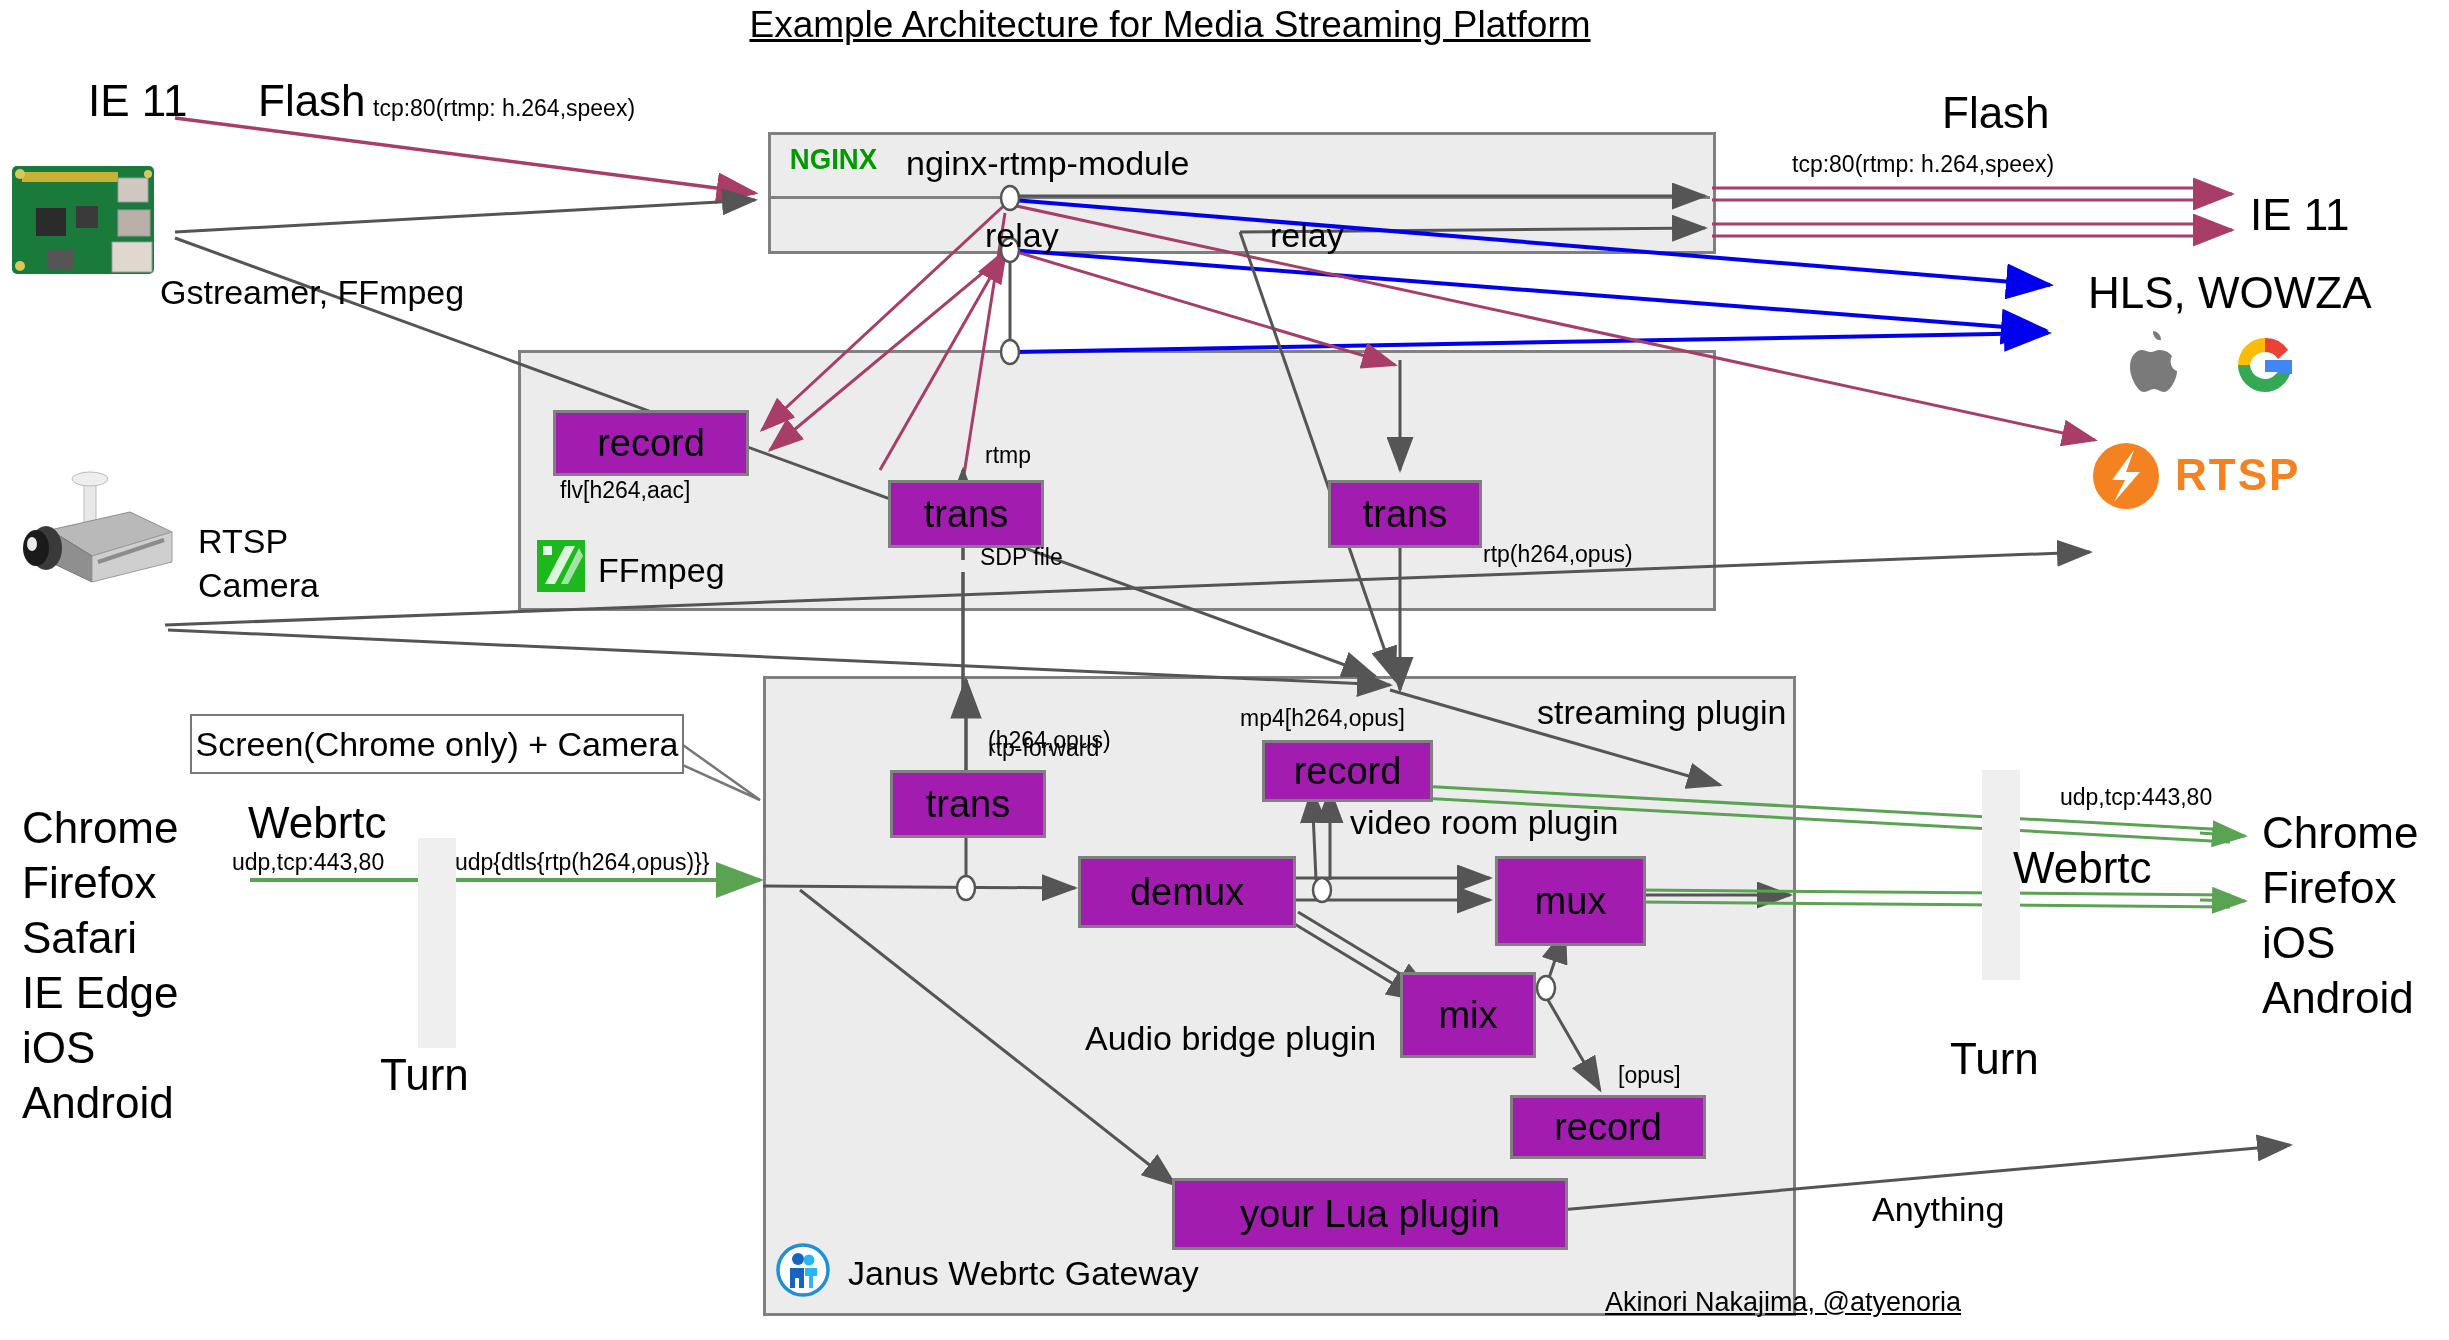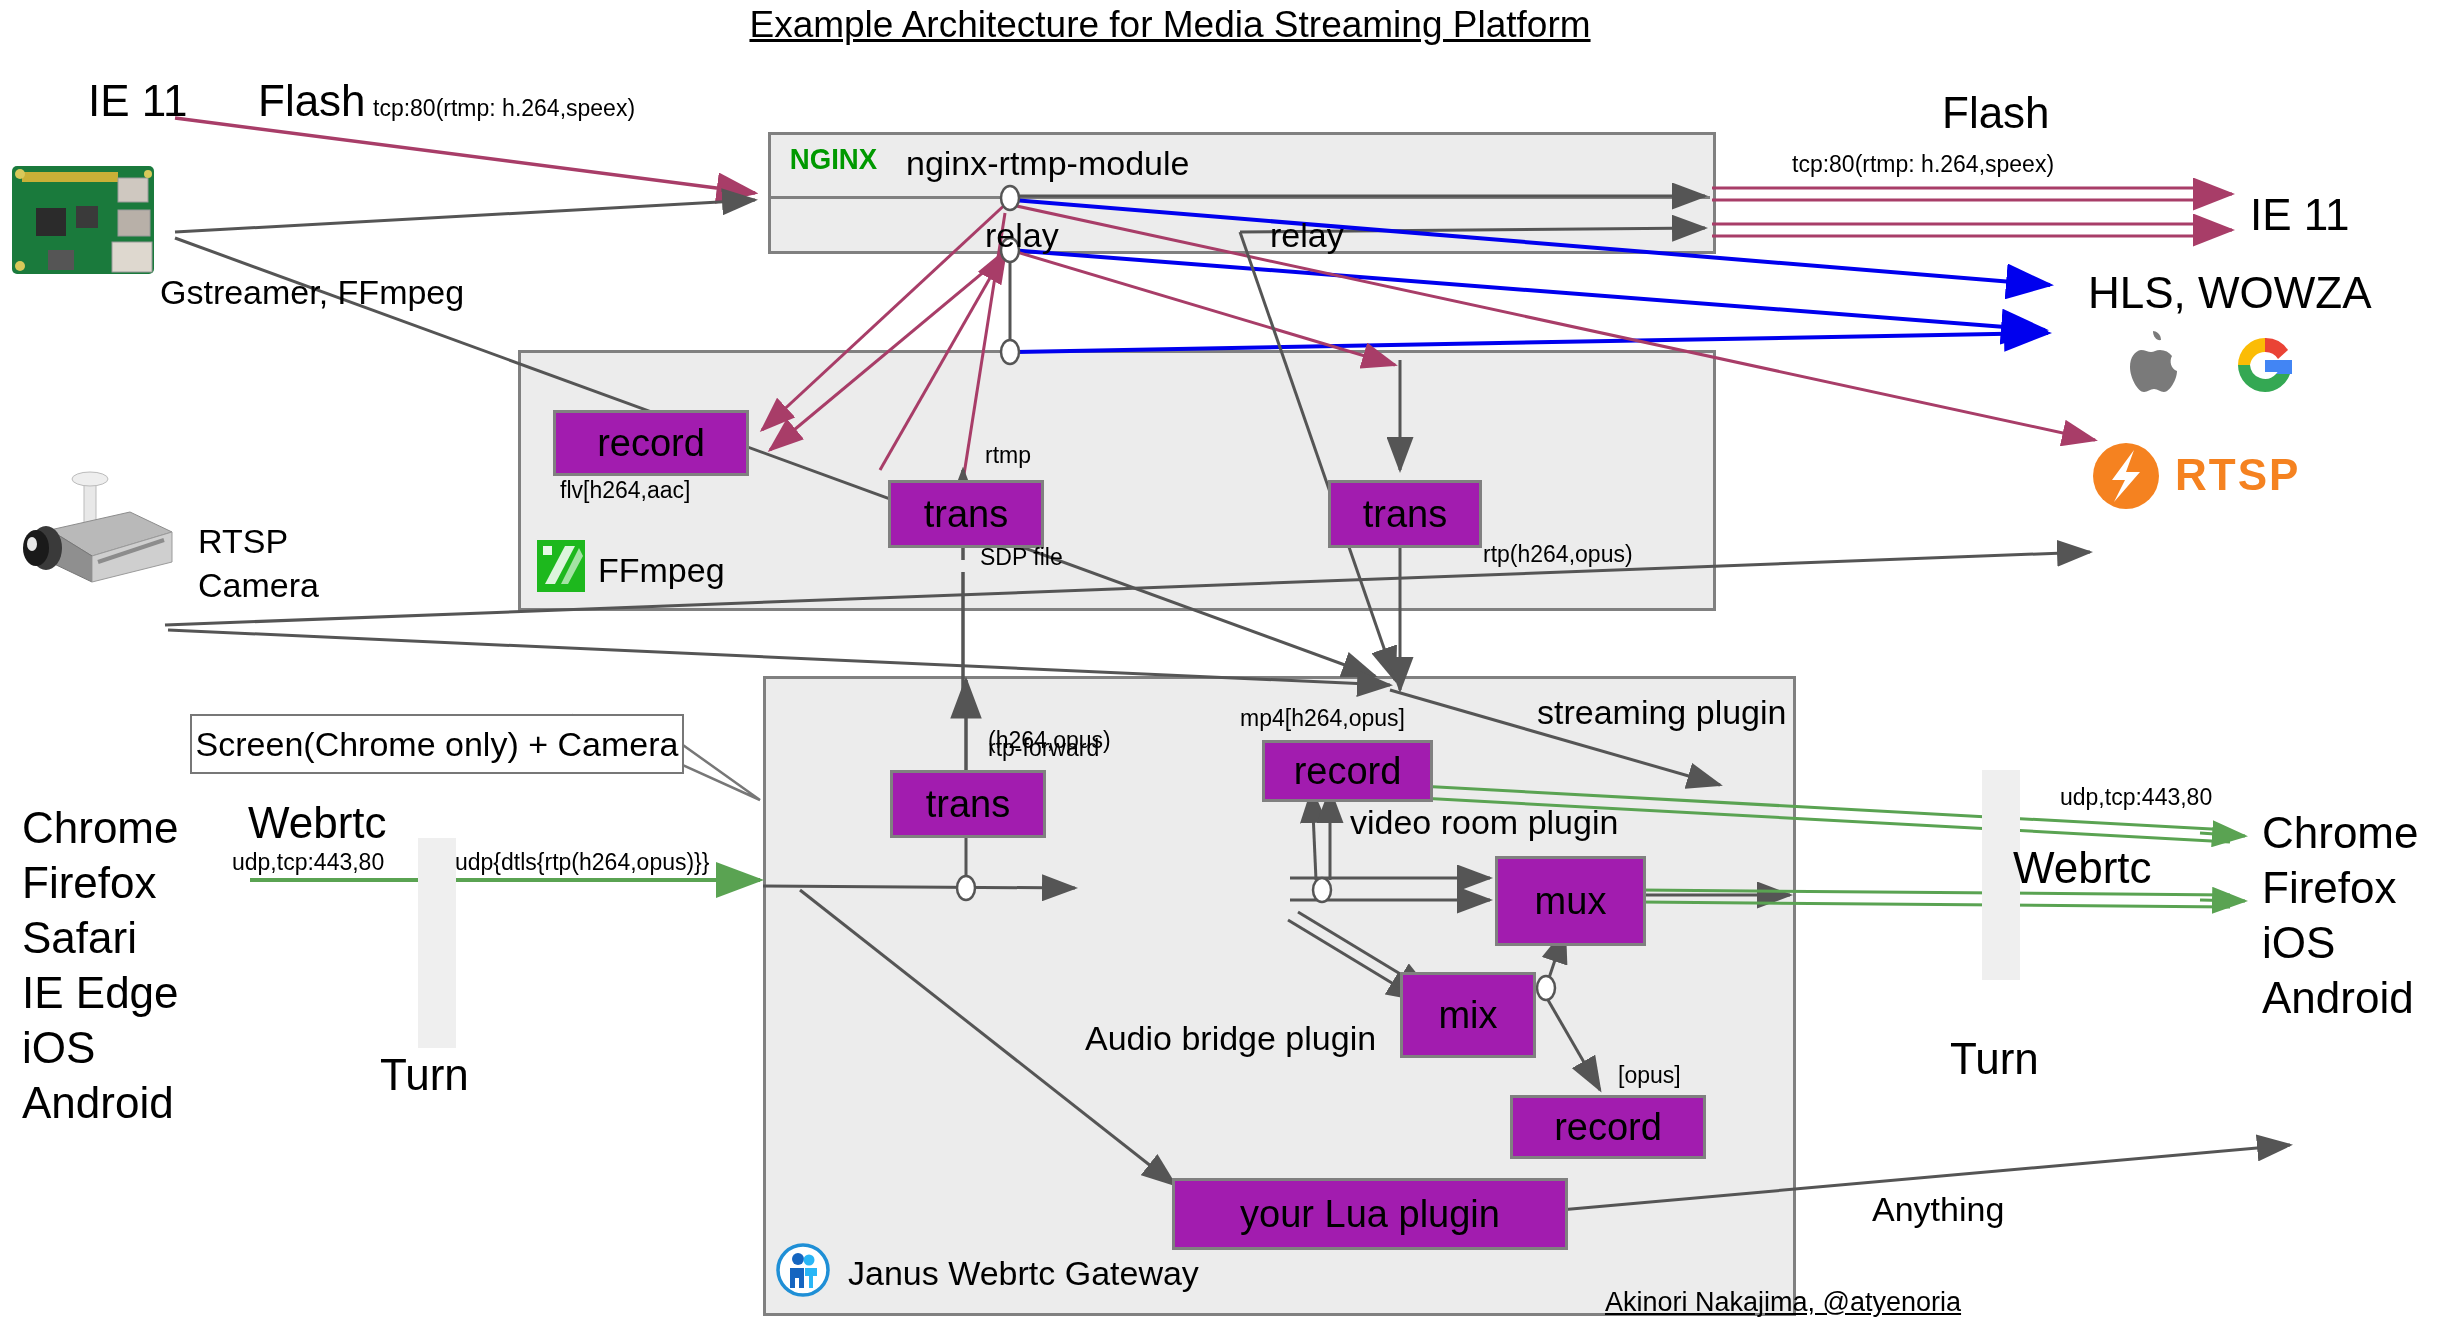--- a/index.html
+++ b/index.html
@@ -218,20 +218,23 @@
 
   <div class="txt sm" style="left:1240px;top:706px;">mp4[h264,opus]</div>
   <div class="nodebox" style="left:1262px;top:740px;width:165px;height:56px;">
     <span class="node-label">record</span>
   </div>
 
   <div class="txt mid" style="left:1350px;top:805px;">video room plugin</div>
   <div class="txt mid" style="left:1537px;top:695px;">streaming plugin</div>
   <div class="txt mid" style="left:1085px;top:1021px;">Audio bridge plugin</div>
 
+  <div class="nodebox" style="left:1078px;top:856px;width:212px;height:66px;">
+    <span class="node-label">demux</span>
+  </div>
 
   <div class="nodebox" style="left:1495px;top:856px;width:145px;height:84px;">
     <span class="node-label">mux</span>
   </div>
 
   <div class="nodebox" style="left:1400px;top:972px;width:130px;height:80px;">
     <span class="node-label">mix</span>
   </div>
 
   <div class="txt sm" style="left:1618px;top:1063px;">[opus]</div>

